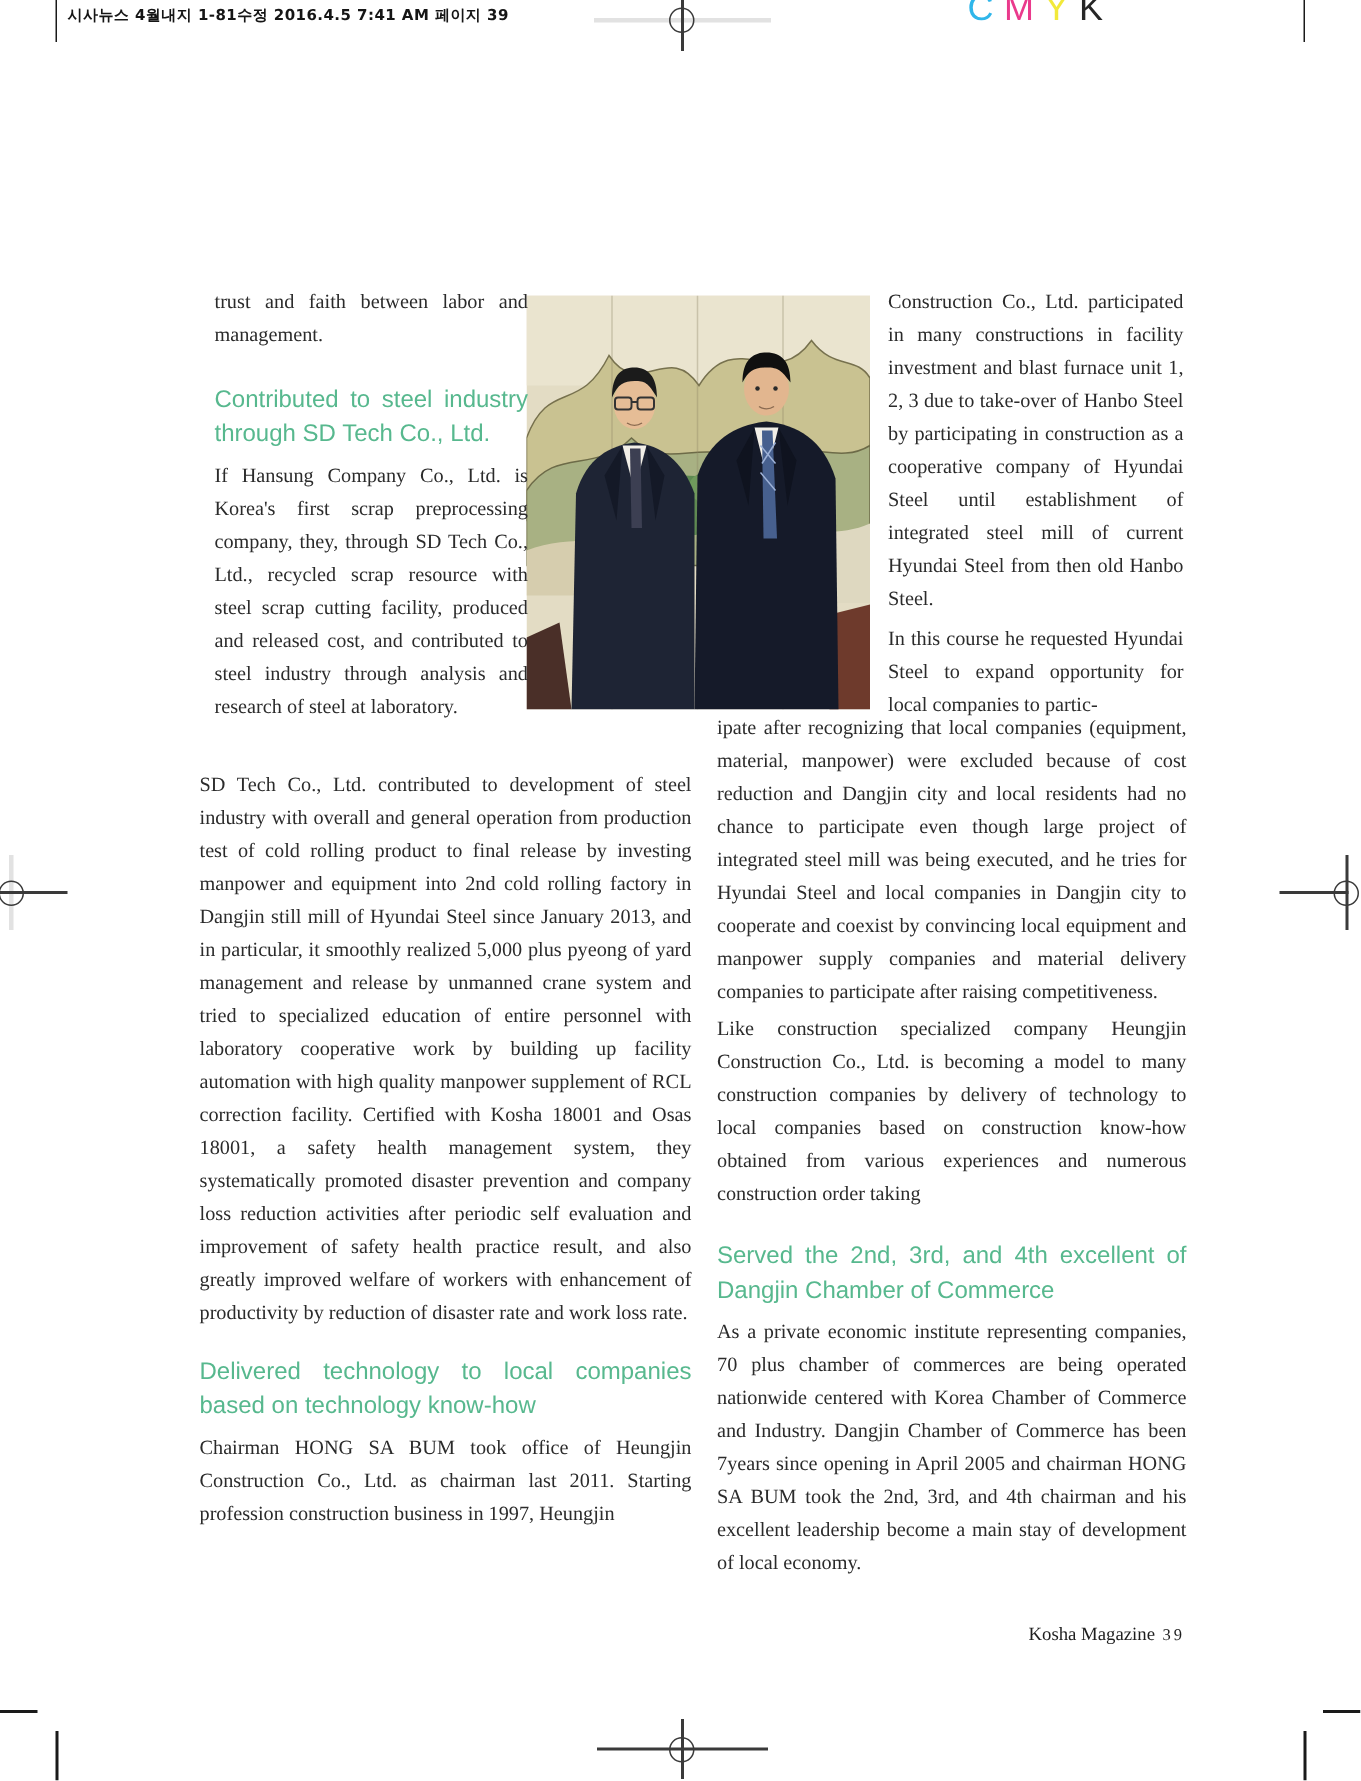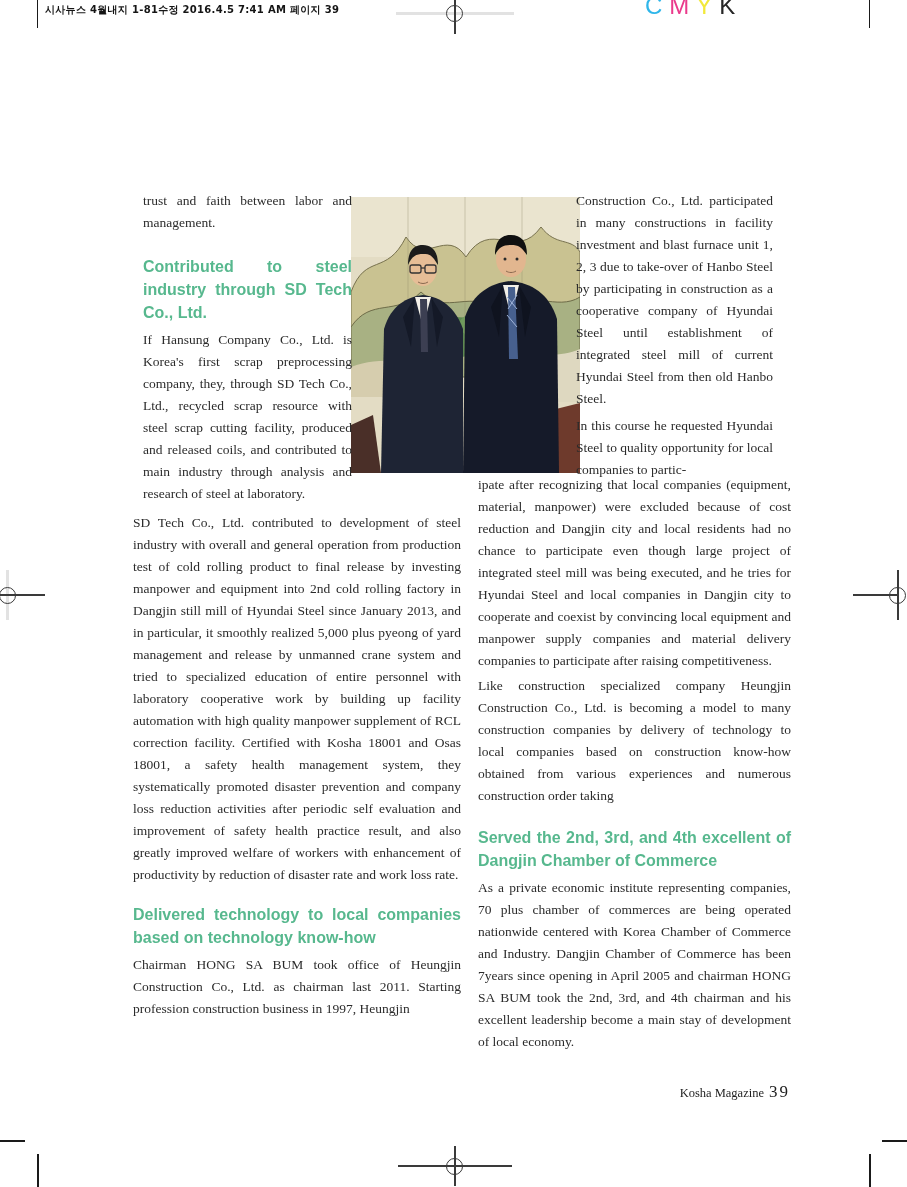--- a/index.html
+++ b/index.html
@@ -44,38 +44,38 @@
   #reg-r-c{left:889px;top:587px;}
   
   #reg-b-h{left:398px;top:1165px;width:114px;height:1.5px;}
   #reg-b-v{left:454px;top:1146px;width:1.5px;height:40px;}
   #reg-b-c{left:446px;top:1158px;}
   
   .col{position:absolute;}
   .col p{margin:0;text-align:justify;font-size:13.5px;line-height:22px;color:#2b2b2b;}
   h2.green{
     font-family:"Liberation Sans","DejaVu Sans",sans-serif;
-    font-size:16px;line-height:23px;font-weight:bold;
+    font-size:16px;line-height:23px;font-weight:normal;
     color:#57b88e;margin:0;text-align:justify;
   }
   #col-ln{left:143px;top:190px;width:209px;}
   #col-ln h2{margin-top:21px;margin-bottom:5px;}
-  #col-rn{left:576px;top:190px;width:197px;}
+  #col-rn{left:592px;top:190px;width:197px;}
   #col-rn p + p{margin-top:5px;}
   #col-lw{left:133px;top:512px;width:328px;}
   #col-lw h2{margin-top:17px;margin-bottom:5px;}
   #col-rw{left:478px;top:474px;width:313px;}
   #col-rw p + p{margin-top:3px;}
   #col-rw h2{margin-top:19px;margin-bottom:5px;}
   #photo{position:absolute;left:351px;top:197px;width:229px;height:276px;}
   #photo svg{display:block;width:229px;height:276px;}
   #footer{
     position:absolute;top:1082px;right:117px;font-size:12.5px;color:#1e1e1e;white-space:nowrap;
   }
-  #footer .pagenum{font-size:17px;letter-spacing:2px;margin-left:5px;margin-top:46px;}
+  #footer .pagenum{font-size:11px;letter-spacing:2px;margin-left:5px;margin-top:46px;}
 </style>
 </head>
 <body>
 
 <div class="korean-header">시사뉴스 4월내지 1-81수정  2016.4.5 7:41 AM  페이지 39</div>
 
 <div class="cmyk">
   <span class="c">C</span><span class="m">M</span><span class="y">Y</span><span class="k">K</span>
 </div>
 
@@ -145,26 +145,26 @@
     <rect x="59" y="68" width="11" height="8" rx="2" fill="none" stroke="#333333" stroke-width="1.3"></rect>
     <rect x="74" y="68" width="11" height="8" rx="2" fill="none" stroke="#333333" stroke-width="1.3"></rect>
     <line x1="70" y1="71" x2="74" y2="71" stroke="#333333" stroke-width="1.3"></line>
     <path d="M67,85 C70,87 74,87 77,85" stroke="#8a6a50" stroke-width="1" fill="none"></path>
   </svg>
 </div>
 
 <div class="col" id="col-ln">
   <p>trust and faith between labor and management.</p>
   <h2 class="green">Contributed to steel industry through SD Tech Co., Ltd.</h2>
-  <p>If Hansung Company Co., Ltd. is Korea's first scrap preprocessing company, they, through SD Tech Co., Ltd., recycled scrap resource with steel scrap cutting facility, produced and released coils, and contributed to main industry through analysis and research of steel at laboratory.</p>
+  <p>If Hansung Company Co., Ltd. is Korea's first scrap preprocessing company, they, through SD Tech Co., Ltd., recycled scrap resource with steel scrap cutting facility, produced and released cost, and contributed to steel industry through analysis and research of steel at laboratory.</p>
 </div>
 
 <div class="col" id="col-rn">
   <p>Construction Co., Ltd. participated in many constructions in facility investment and blast furnace unit 1, 2, 3 due to take-over of Hanbo Steel by participating in construction as a cooperative company of Hyundai Steel until establishment of integrated steel mill of current Hyundai Steel from then old Hanbo Steel.</p>
-  <p>In this course he requested Hyundai Steel to quality opportunity for local companies to partic-</p>
+  <p>In this course he requested Hyundai Steel to expand opportunity for local companies to partic-</p>
 </div>
 
 <div class="col" id="col-lw">
   <p>SD Tech Co., Ltd. contributed to development of steel industry with overall and general operation from production test of cold rolling product to final release by investing manpower and equipment into 2nd cold rolling factory in Dangjin still mill of Hyundai Steel since January 2013, and in particular, it smoothly realized 5,000 plus pyeong of yard management and release by unmanned crane system and tried to specialized education of entire personnel with laboratory cooperative work by building up facility automation with high quality manpower supplement of RCL correction facility. Certified with Kosha 18001 and Osas 18001, a safety health management system, they systematically promoted disaster prevention and company loss reduction activities after periodic self evaluation and improvement of safety health practice result, and also greatly improved welfare of workers with enhancement of productivity by reduction of disaster rate and work loss rate.</p>
   <h2 class="green">Delivered technology to local companies based on technology know-how</h2>
   <p>Chairman HONG SA BUM took office of Heungjin Construction Co., Ltd. as chairman last 2011. Starting profession construction business in 1997, Heungjin</p>
 </div>
 
 <div class="col" id="col-rw">
   <p>ipate after recognizing that local companies (equipment, material, manpower) were excluded because of cost reduction and Dangjin city and local residents had no chance to participate even though large project of integrated steel mill was being executed, and he tries for Hyundai Steel and local companies in Dangjin city to cooperate and coexist by convincing local equipment and manpower supply companies and material delivery companies to participate after raising competitiveness.</p>

